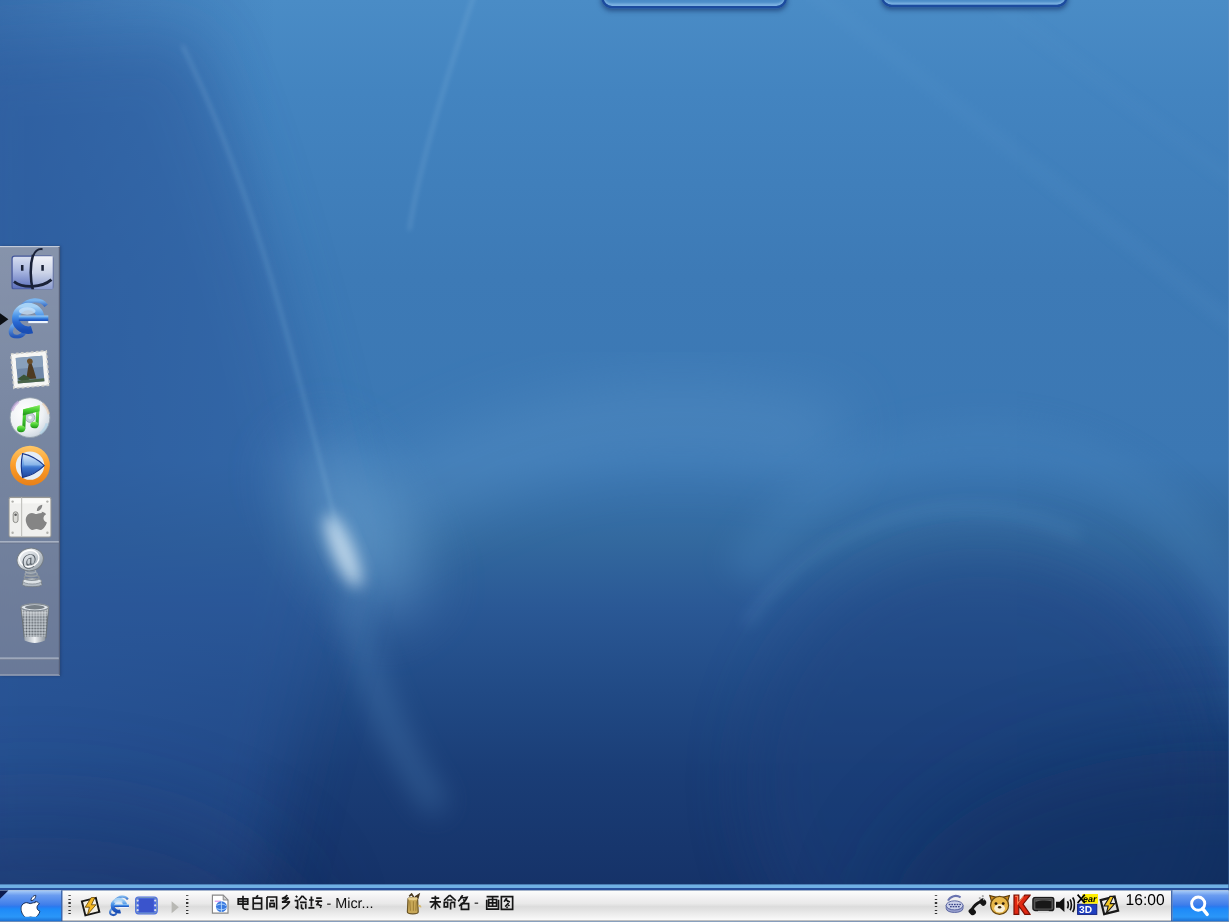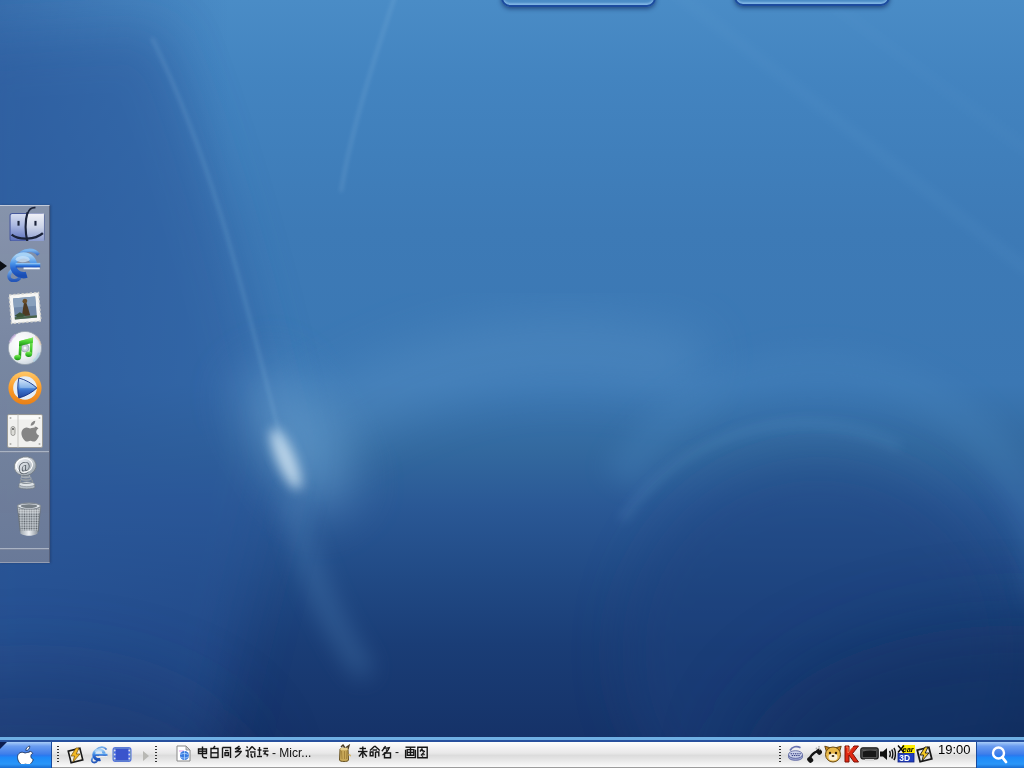--- a/index.html
+++ b/index.html
@@ -389,21 +389,21 @@
     <text x="2.2" y="17" font-size="8.5" font-weight="bold" fill="#fff" font-family="Liberation Sans">3D</text>
     <rect x="5" y="1" width="13" height="8" fill="#ffee00"></rect>
     <text x="5.5" y="8" font-size="7.5" font-weight="bold" font-style="italic" fill="#000" font-family="Liberation Sans">ear</text>
     <path d="M1,1.5 L7,8.5 M7,1.5 L1,8.5" stroke="#000" stroke-width="1.4"></path>
   </svg>
 
   <svg style="position:absolute;left:915px;top:8px;" width="19" height="19" viewBox="0 0 19 19">
     <rect x="3.5" y="3.5" width="12" height="12" transform="rotate(-14 9.5 9.5)" fill="none" stroke="#181818" stroke-width="1.8"></rect>
     <path d="M10,2 L5,10 L8.5,10 L7,16 L14,8 L10.2,8 L13,2 Z" fill="#f4c824" stroke="#181818" stroke-width="0.9"></path>
   </svg>
-  <div class="tbtext" style="left:938px;font-size:13px;">19:00</div>
+  <div class="tbtext" style="left:938px;font-size:13px;">16:00</div>
 
   <div style="position:absolute;left:976px;top:5px;width:48px;height:26px;
        background:linear-gradient(180deg,#a9cdf8 0%,#6a9cf0 16%,#3f7eea 46%,#2a7af0 52%,#1e8af8 60%,#2a96f8 85%,#1a6cd0 100%);
        border-left:1px solid #1a4a9c;"></div>
   <svg style="position:absolute;left:989px;top:8px;" width="22" height="22" viewBox="0 0 22 22">
     <circle cx="9.5" cy="8" r="5.5" fill="none" stroke="#fff" stroke-width="2.4"></circle>
     <line x1="13.2" y1="12.2" x2="17" y2="17" stroke="#fff" stroke-width="2.8" stroke-linecap="round"></line>
   </svg>
 </div>
 </div>

